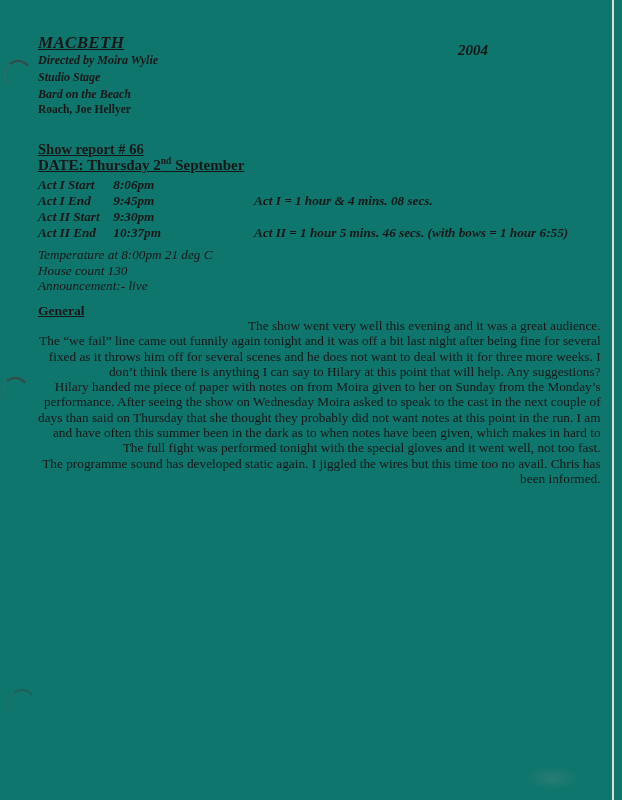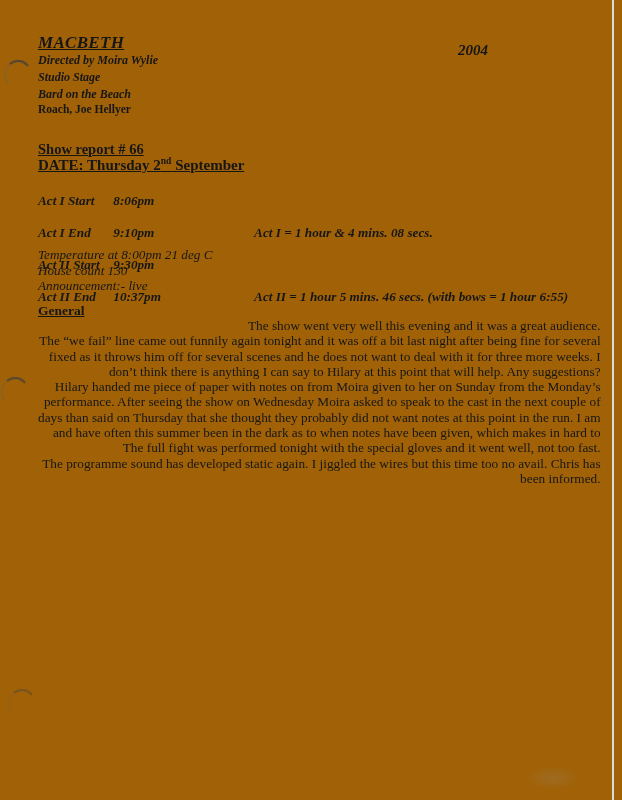--- a/index.html
+++ b/index.html
@@ -6,21 +6,21 @@
   body {
     background: #ffffff;
     font-family: "Liberation Serif", "DejaVu Serif", serif;
     color: #161616;
     -webkit-font-smoothing: antialiased;
   }
   .page {
     position: relative;
     width: 622px;
     height: 800px;
-    background: #a16207;
+    background: #0f766e;
     overflow: hidden;
   }
   
   .punch {
     position: absolute;
     width: 24px; height: 26px;
     border-radius: 50%;
     border: 2.5px solid transparent;
     border-top-color: #3e3e3e;
     border-left-color: rgba(95,95,95,0.35);
@@ -75,21 +75,21 @@
   }
   .u { text-decoration: underline; }
   .date-heading sup { font-size: 9.5px; }
   .act-table {
     left: 38px; top: 177px;
     font-size: 13.2px; font-weight: bold; font-style: italic;
     line-height: 16px;
   }
   .act-row { white-space: nowrap; }
   .act-label { display: inline-block; width: 72px; }
-  .act-time  { display: inline-block; width: 138px; margin-top: 16px; }
+  .act-time  { display: inline-block; width: 138px; }
   .conditions {
     left: 38px; top: 247px;
     font-size: 13.2px; font-weight: normal; font-style: italic;
     line-height: 15.5px;
     white-space: nowrap;
   }
   .general-heading {
     left: 38px; top: 303px;
     font-size: 13.5px; font-weight: bold;
   }
@@ -135,21 +135,21 @@
   </div>
 
   <div class="abs act-table">
     <div class="act-row">
       <span class="act-label">Act I Start</span>
       <span class="act-time">8:06pm</span>
       <span class="act-comment"></span>
     </div>
     <div class="act-row">
       <span class="act-label">Act I End</span>
-      <span class="act-time">9:10pm</span>
+      <span class="act-time">9:45pm</span>
       <span class="act-comment">Act I = 1 hour &amp; 4 mins. 08 secs.</span>
     </div>
     <div class="act-row">
       <span class="act-label">Act II Start</span>
       <span class="act-time">9:30pm</span>
       <span class="act-comment"></span>
     </div>
     <div class="act-row">
       <span class="act-label">Act II End</span>
       <span class="act-time">10:37pm</span>

